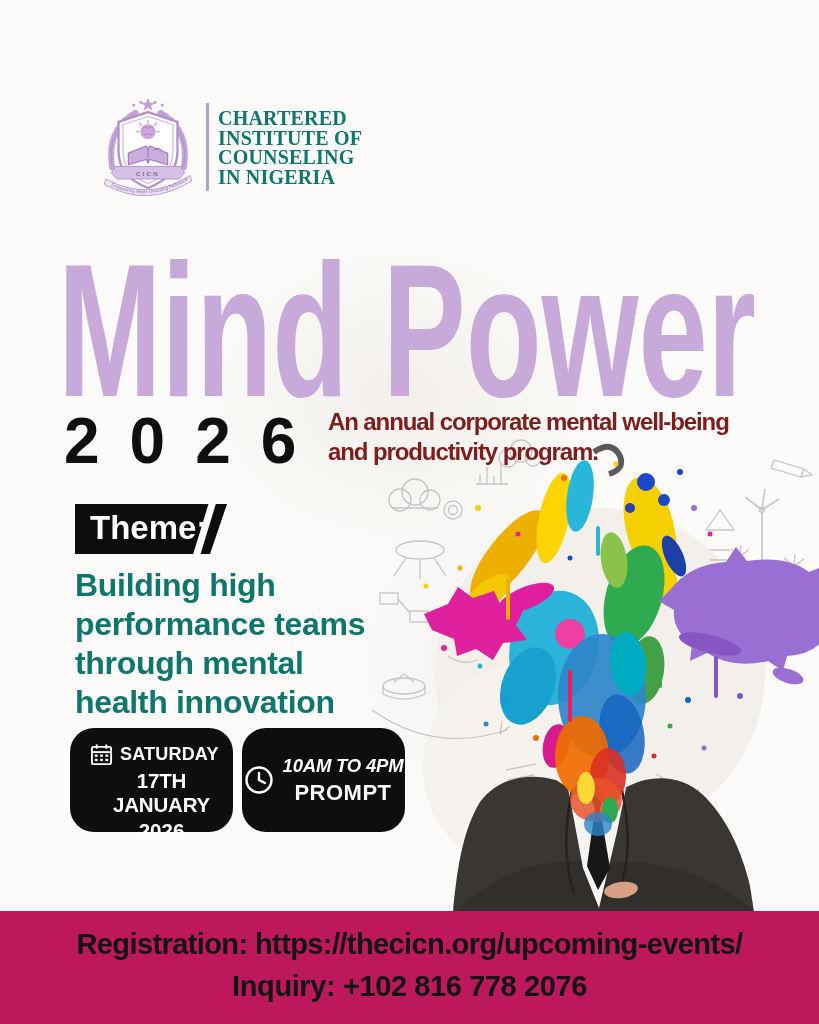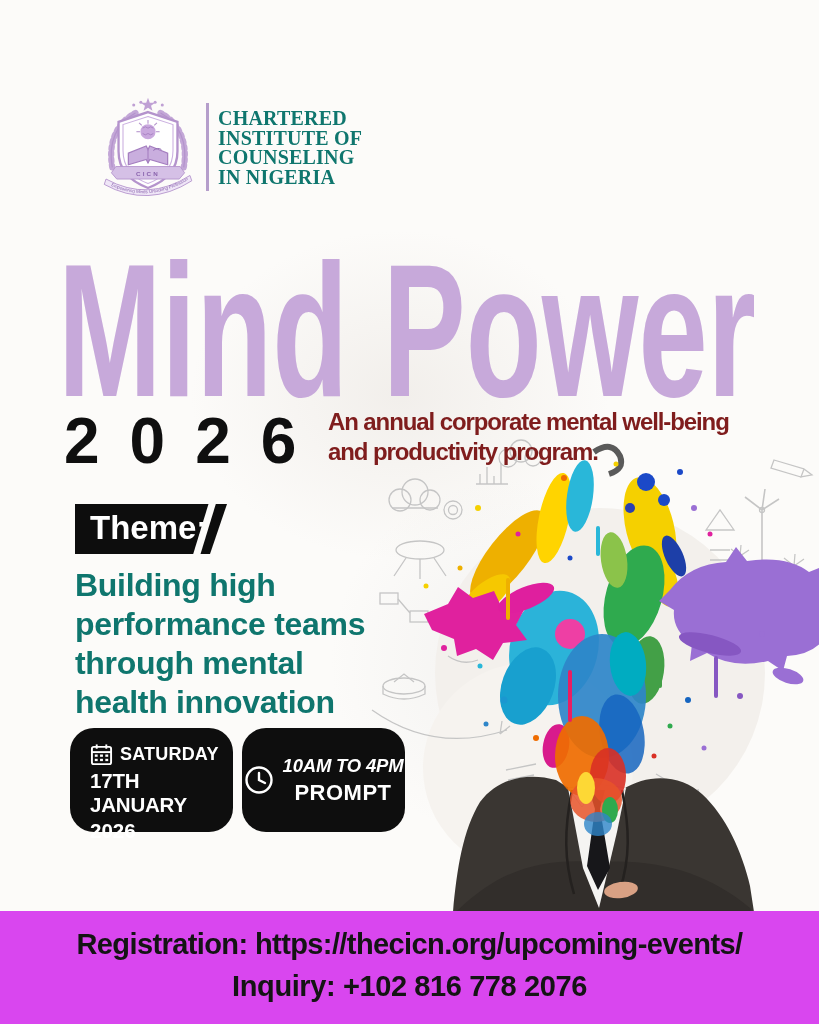--- a/index.html
+++ b/index.html
@@ -29,34 +29,34 @@
     clip-path:polygon(0 0,100% 0,calc(100% - 17px) 100%,0 100%);}
   .theme-box .slash{position:absolute;right:19px;top:-10%;width:7px;height:120%;
     background:#fcfbf9;transform:rotate(17deg);}
   .theme-box .lbl{position:absolute;left:15px;top:5px;color:#ffffff;font-weight:700;font-size:33px;}
   .theme-text{position:absolute;left:75px;top:566px;font-weight:700;font-size:32px;
     line-height:39px;letter-spacing:-.3px;color:#0f766e;}
 
   
   .badge{position:absolute;top:728px;height:104px;background:#0e0e0e;border-radius:24px;
     color:#fff;box-sizing:border-box;}
-  .badge.date{left:70px;width:163px;padding:15px 0 0 20px;}
+  .badge.date{left:70px;width:163px;padding:15px 0 0 20px;text-align:center;}
   .badge.time{left:242px;width:163px;display:flex;align-items:center;justify-content:center;gap:9px;}
   .badge .row{display:flex;align-items:center;gap:7px;}
   .badge .l1{font-weight:700;font-size:18px;letter-spacing:.2px;}
   .badge .l2{font-weight:700;font-size:20.5px;margin-top:3px;letter-spacing:-.2px;}
   .badge .l3{font-weight:700;font-size:20.5px;margin-top:2px;}
   .badge.time .t1{font-weight:700;font-size:18.5px;letter-spacing:-.2px;font-style:italic;}
   .badge.time .t2{font-weight:700;font-size:22px;text-align:center;margin-top:3px;letter-spacing:.5px;}
 
   
   .art{position:absolute;left:358px;top:438px;width:461px;height:474px;}
 
   
-  .footer{position:absolute;left:0;top:911px;width:819px;height:113px;background:#d946ef;
+  .footer{position:absolute;left:0;top:911px;width:819px;height:113px;background:#be185d;
     color:#141414;text-align:center;}
   .footer .f1{margin-top:17px;font-weight:700;font-size:29px;letter-spacing:-.6px;}
   .footer .f2{margin-top:9px;font-weight:700;font-size:29px;letter-spacing:-.4px;}
   .footer span{display:inline;}
 </style>
 </head>
 <body>
 
 <div id="poster">
   <div class="wm wm1"></div>

